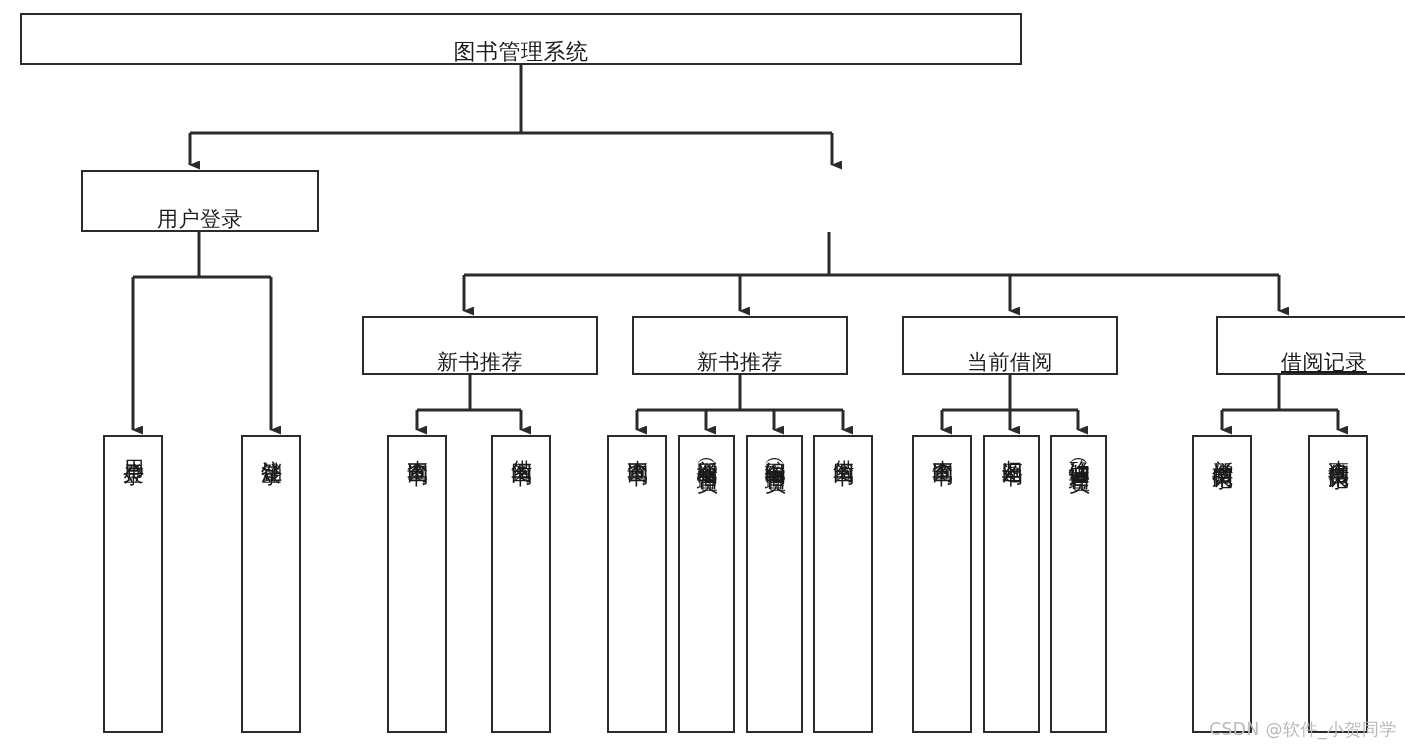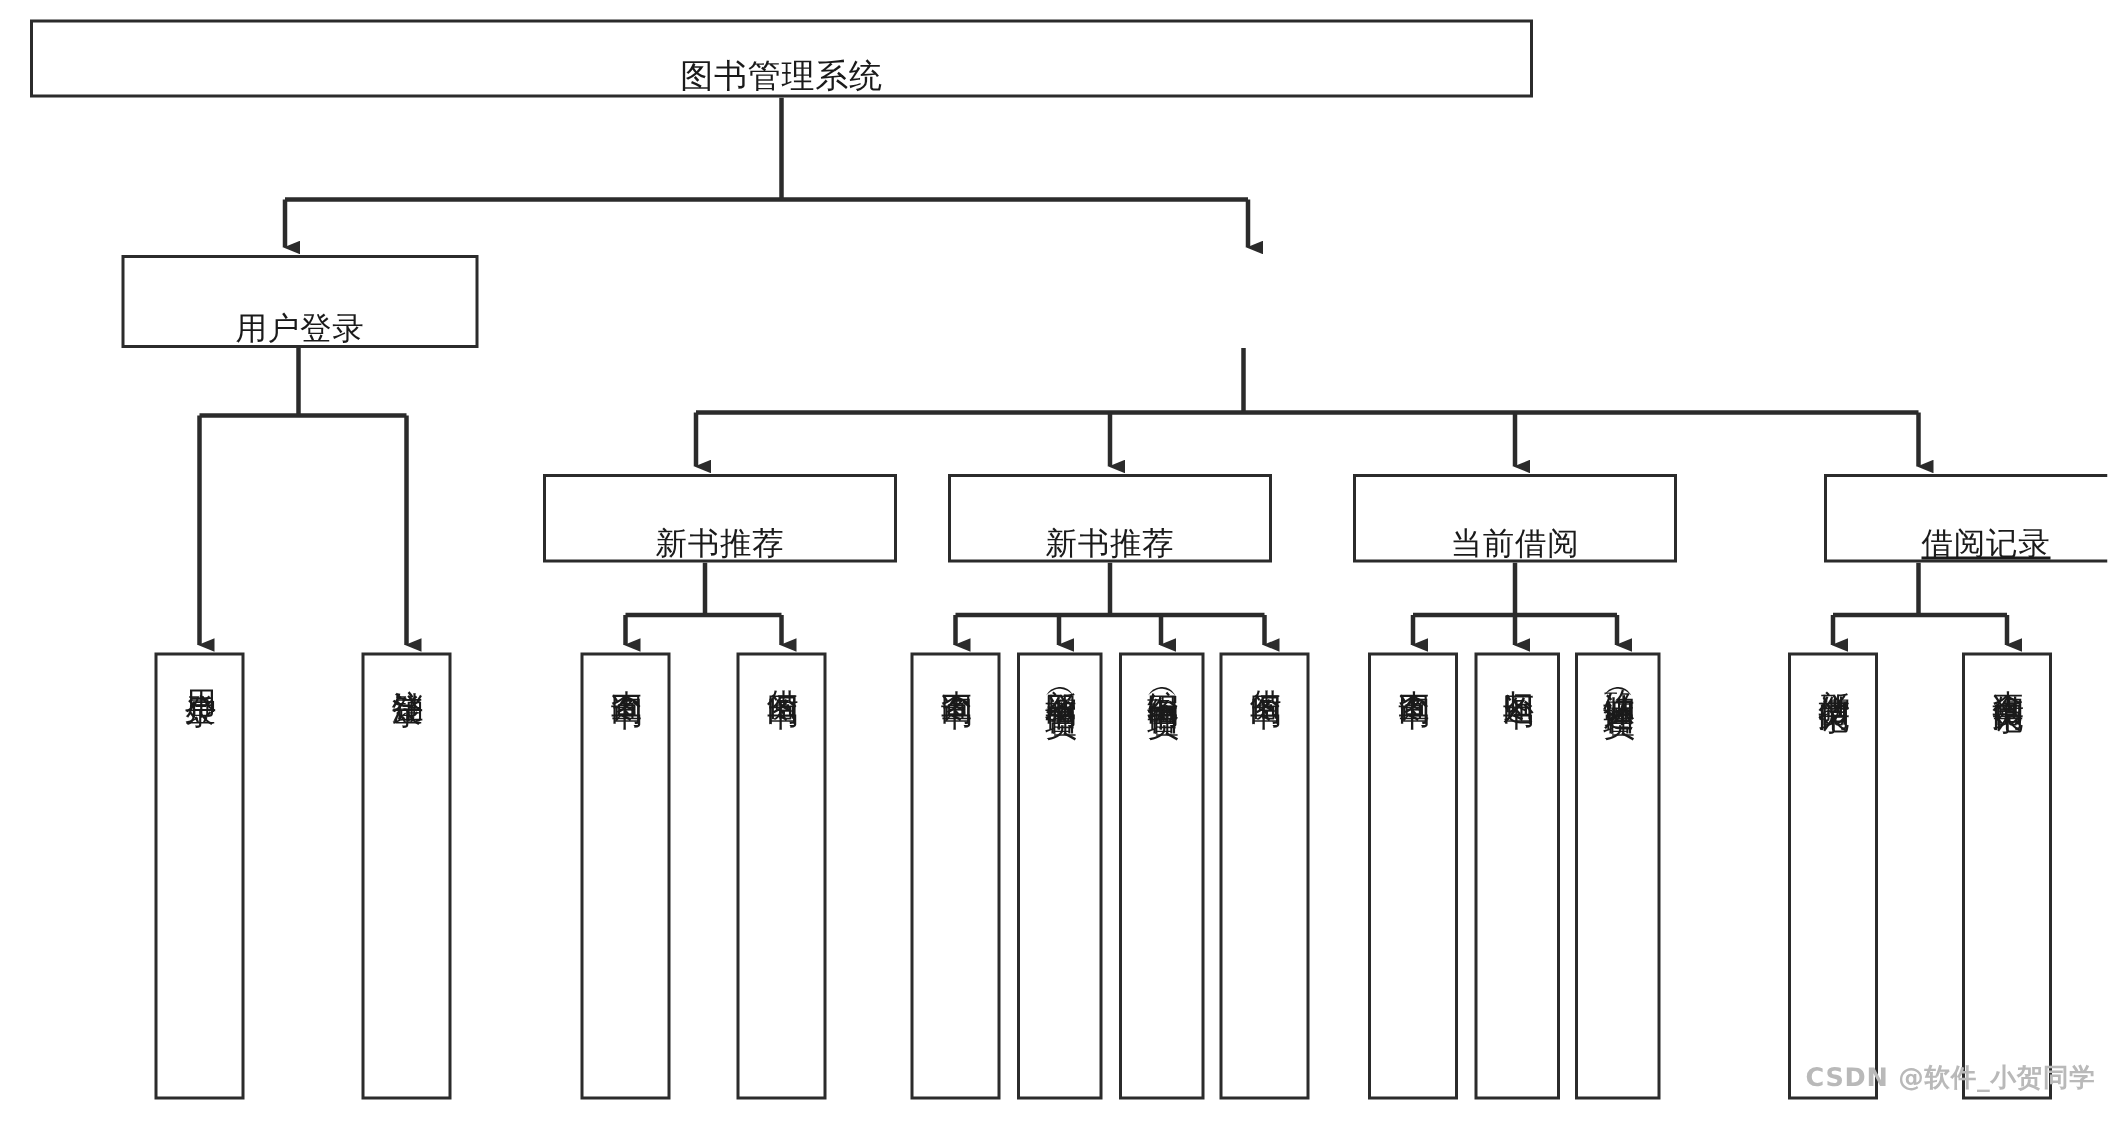--- a/index.html
+++ b/index.html
@@ -60,26 +60,25 @@
     writing-mode: vertical-rl;
     text-orientation: upright;
     font-size: 21px;
     line-height: 1.12;
     letter-spacing: 2px;
     white-space: nowrap;
   }
   .watermark {
     position: absolute;
     right: 8px;
-    bottom: 17px;
+    bottom: 6px;
     font-size: 17px;
     color: #b9b9b9;
     letter-spacing: 0.5px;
     white-space: nowrap;
-    font-weight: bold;
   }
 </style>
 </head>
 <body>
 
 <div id="canvas">
 
   <svg class="edges" viewBox="0 0 1405 747">
     <defs>
       <marker id="arrow" markerWidth="9" markerHeight="11" refX="4.5" refY="10" orient="auto" markerUnits="userSpaceOnUse">

